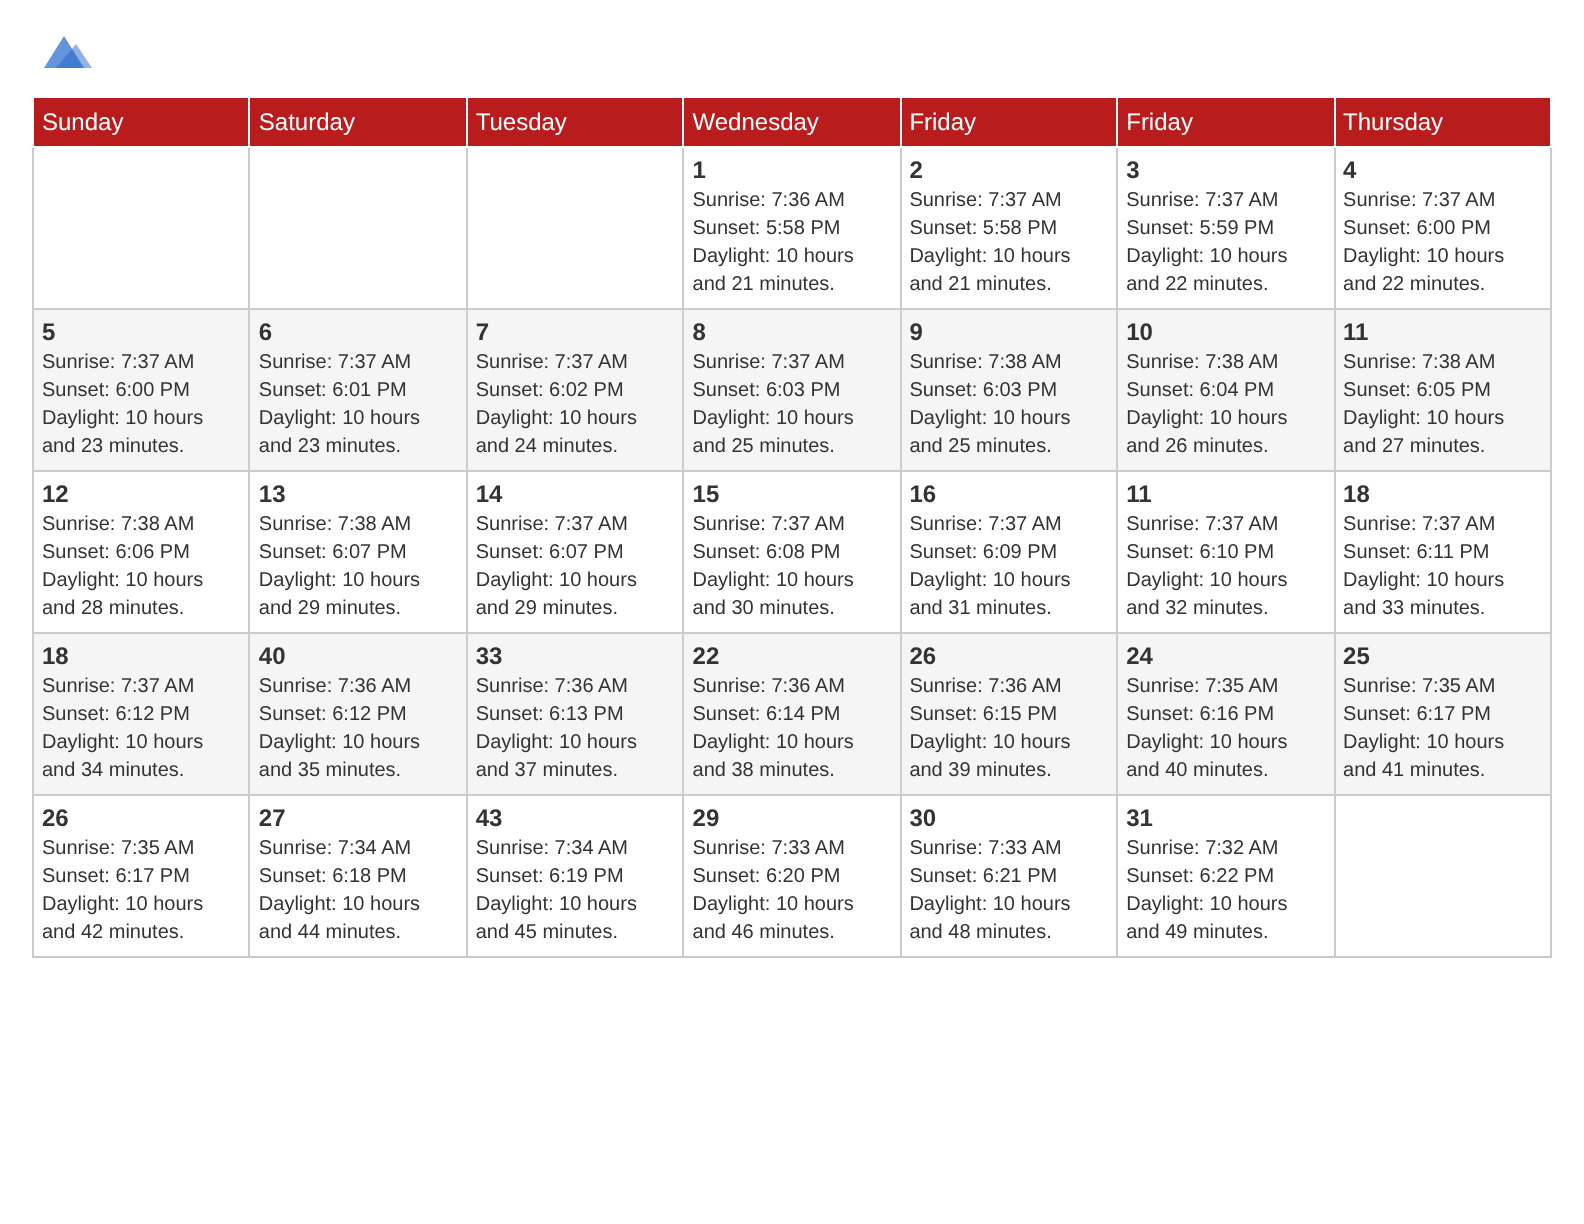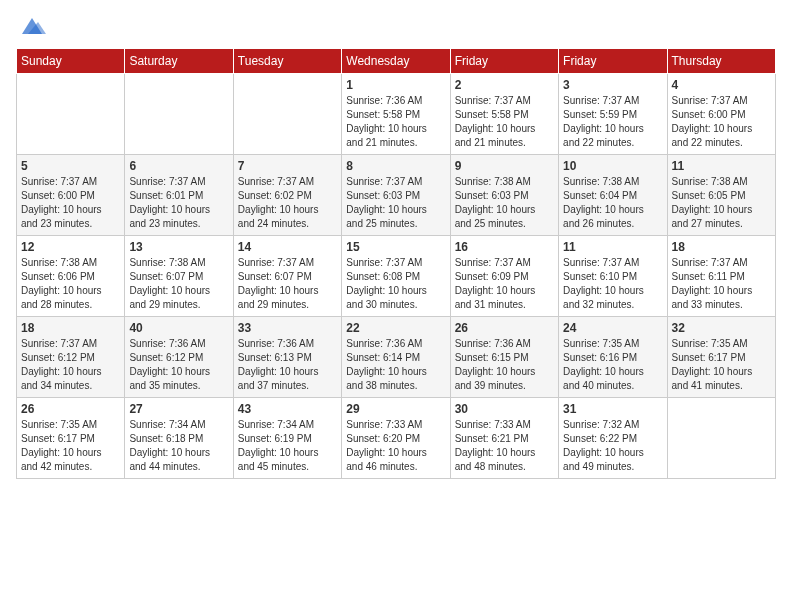--- a/index.html
+++ b/index.html
@@ -293,21 +293,21 @@
 and 39 minutes.</div>
         </td>
         <td>
           <span class="day-number">24</span>
           <div class="day-info" style="white-space: pre-line;">Sunrise: 7:35 AM
 Sunset: 6:16 PM
 Daylight: 10 hours
 and 40 minutes.</div>
         </td>
         <td>
-          <span class="day-number">32</span>
+          <span class="day-number">25</span>
           <div class="day-info" style="white-space: pre-line;">Sunrise: 7:35 AM
 Sunset: 6:17 PM
 Daylight: 10 hours
 and 41 minutes.</div>
         </td>
       </tr>
       <tr>
         <td>
           <span class="day-number">26</span>
           <div class="day-info" style="white-space: pre-line;">Sunrise: 7:35 AM

